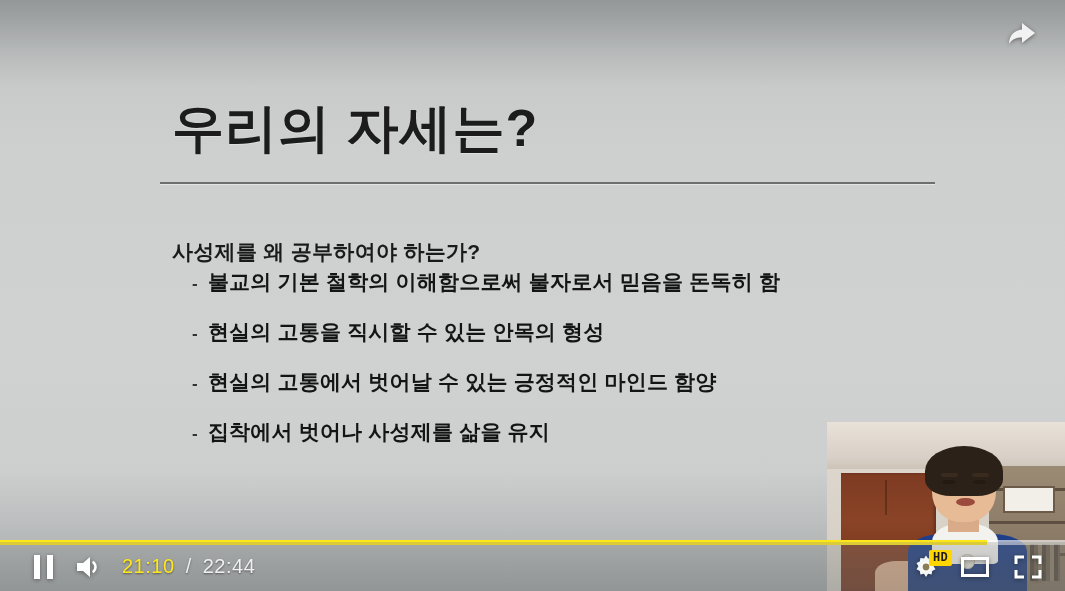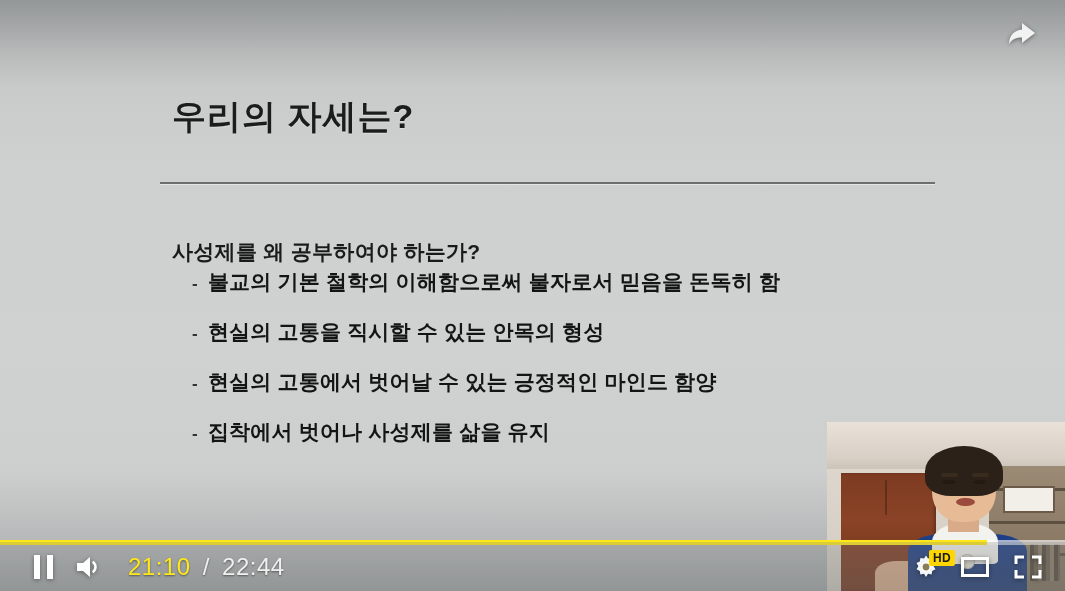--- a/index.html
+++ b/index.html
@@ -21,21 +21,21 @@
   }
   #slide::after{
     content:"";
     position:absolute; left:0; right:0; bottom:0; height:120px;
     background:linear-gradient(180deg,rgba(170,173,173,0) 0%,rgba(168,171,171,.55) 55%,rgba(160,163,163,.85) 100%);
     pointer-events:none;
   }
 
   .slide-title{
     position:absolute; left:172px; top:94px;
-    font-size:34px; font-weight:700; color:#1c1c1c;
+    font-size:52px; font-weight:700; color:#1c1c1c;
     letter-spacing:1px;
     text-shadow:0 1px 1px rgba(255,255,255,.35);
     white-space:nowrap;
   }
   .slide-rule{
     position:absolute; left:160px; top:182px;
     width:775px; height:2px;
     background:#6d6f6f;
     box-shadow:0 1px 0 rgba(255,255,255,.45);
   }
@@ -181,30 +181,30 @@
   }
 
   
   #controls{
     position:absolute; left:0; bottom:0; width:1065px; height:49px;
     display:flex; align-items:center;
     background:linear-gradient(180deg,rgba(128,131,131,.28) 0%,rgba(120,123,123,.40) 100%);
   }
   .ctrl{
     display:flex; align-items:center; justify-content:center;
-    height:49px; width:48px; cursor:pointer;
+    height:49px; width:48px; cursor:pointer;font-family:Liberation Mono, monospace;
   }
   #pause-btn{ margin-left:22px; width:42px; }
   .pause-bars{ display:flex; gap:7px; }
   .pause-bars i{ display:block; width:6px; height:24px; background:#fff;
                  filter:drop-shadow(0 1px 2px rgba(0,0,0,.4)); }
   #volume-btn{ width:50px; }
   #time-display{
-    margin-left:14px;
-    font-size:24px; letter-spacing:.5px;
+    margin-left:8px;
+    font-size:20px; letter-spacing:.5px;
     text-shadow:0 1px 2px rgba(0,0,0,.45);
     white-space:nowrap;
   }
   #time-current{ color:#ffe81a; }
   #time-sep{ color:#f0f0f0; margin:0 5px; }
   #time-total{ color:#f0f0f0; }
   .spacer{ flex:1; }
   #settings-btn{ position:relative; width:46px; }
   #hd-badge{
     position:absolute; left:26px; top:8px;

